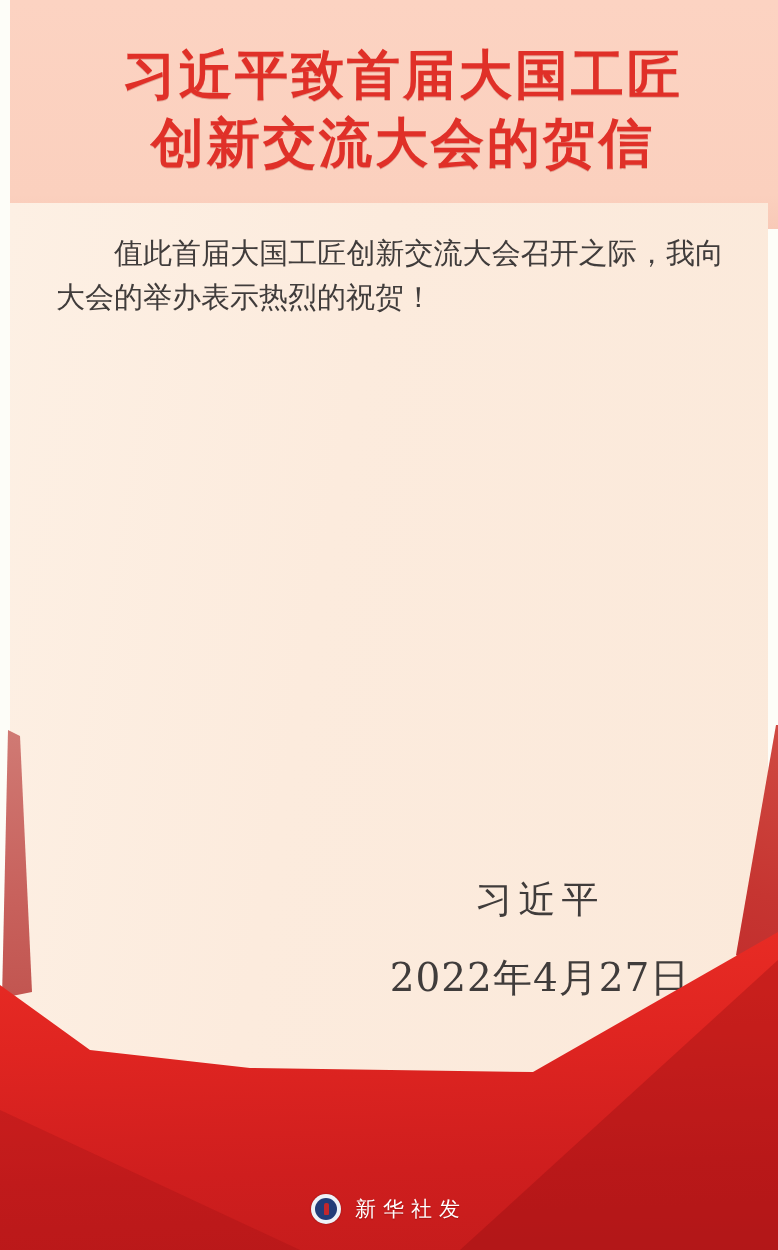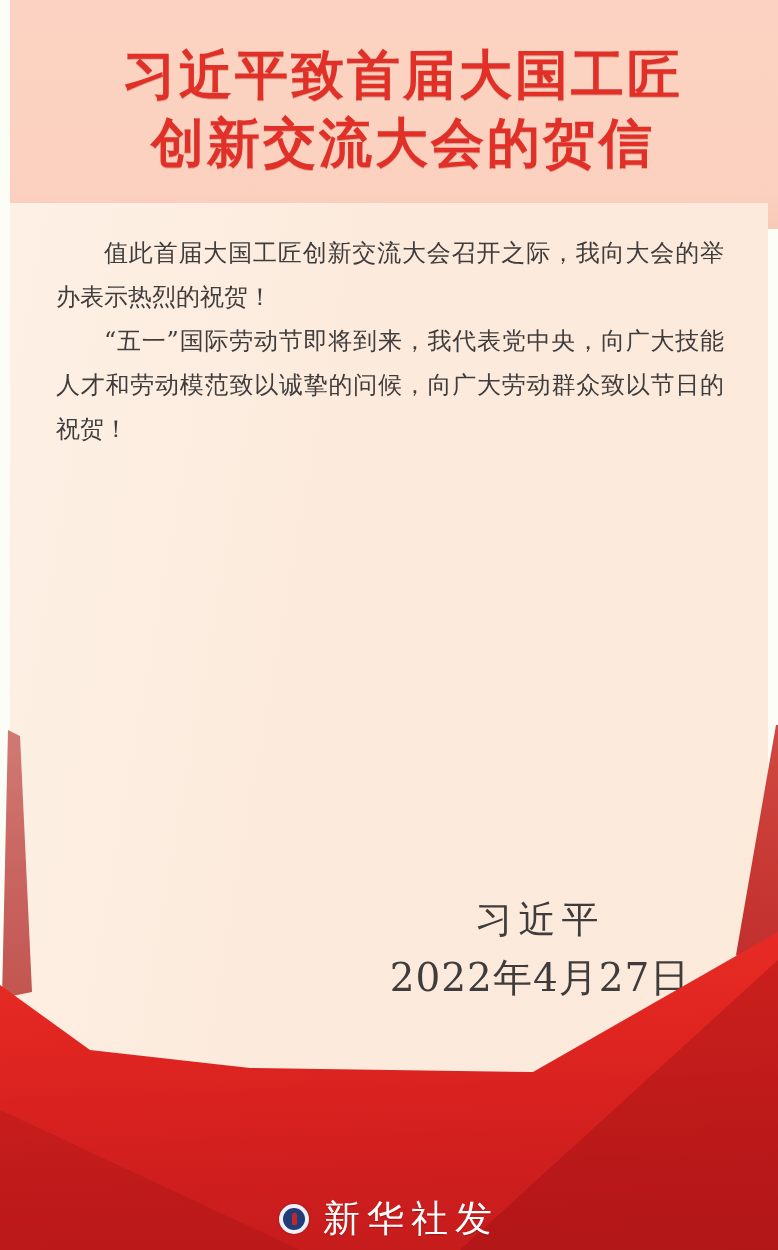--- a/index.html
+++ b/index.html
@@ -25,26 +25,26 @@
     text-shadow:0 1px 0 rgba(150,20,10,0.25);
   }
   
   .paper{
     position:absolute;left:10px;top:203px;width:758px;height:1047px;
     background:linear-gradient(100deg,#fdf0e4 0%,#fcebdd 40%,#fbe9da 100%);
   }
   .letter-body{
     position:absolute;left:46px;top:28px;width:668px;
     color:#403c3b;
-    font-size:24px;line-height:44px;
+    font-size:29px;line-height:44px;
     text-align:justify;
   }
   .letter-body p{margin:0;text-indent:2em;}
   .signature{
-    position:absolute;left:420px;top:692px;width:220px;
+    position:absolute;left:420px;top:672px;width:220px;
     text-align:center;color:#403c3b;font-size:37px;letter-spacing:6px;
   }
   .letter-date{
     position:absolute;left:370px;top:748px;width:320px;
     text-align:center;color:#403c3b;font-size:39px;letter-spacing:1px;
   }
   
   .flap-left-sliver{
     position:absolute;left:0;top:730px;width:40px;height:270px;
     background:linear-gradient(180deg,#d07a74 0%,#c8625d 60%,#c25550 100%);
@@ -81,40 +81,39 @@
     display:flex;justify-content:center;align-items:center;
     box-shadow:0 0 2px rgba(0,0,0,0.3);
   }
   .logo-core{
     width:22px;height:22px;border-radius:50%;
     background:#233c78;
     display:flex;justify-content:center;align-items:center;
   }
   .logo-flame{width:5px;height:12px;background:#c3272b;border-radius:2px 2px 1px 1px;}
   .footer-credit{
-    color:#ffffff;font-size:37px;letter-spacing:7px;
+    color:#ffffff;font-size:21px;letter-spacing:7px;
     text-shadow:0 1px 1px rgba(100,0,0,0.4);
   }
 </style>
 </head>
 <body>
 
 <div class="page">
 
   <div class="header">
     <div class="title">
       <div>习近平致首届大国工匠</div>
       <div>创新交流大会的贺信</div>
     </div>
   </div>
 
   <div class="paper">
     <div class="letter-body">
       <p>值此首届大国工匠创新交流大会召开之际，我向大会的举办表示热烈的祝贺！</p>
-      <p>“五一”国际劳动节即将到来，我代表党中央，向广大技能人才和劳动模范致以诚挚的问候，向广大劳动群众致以节日的祝贺！</p>
     </div>
     <div class="signature">习近平</div>
     <div class="letter-date">2022年4月27日</div>
   </div>
 
   <div class="flap-left-sliver"></div>
   <div class="flap-right"></div>
   <div class="flap-bottom"></div>
   <div class="fold-left"></div>
   <div class="fold-right"></div>

